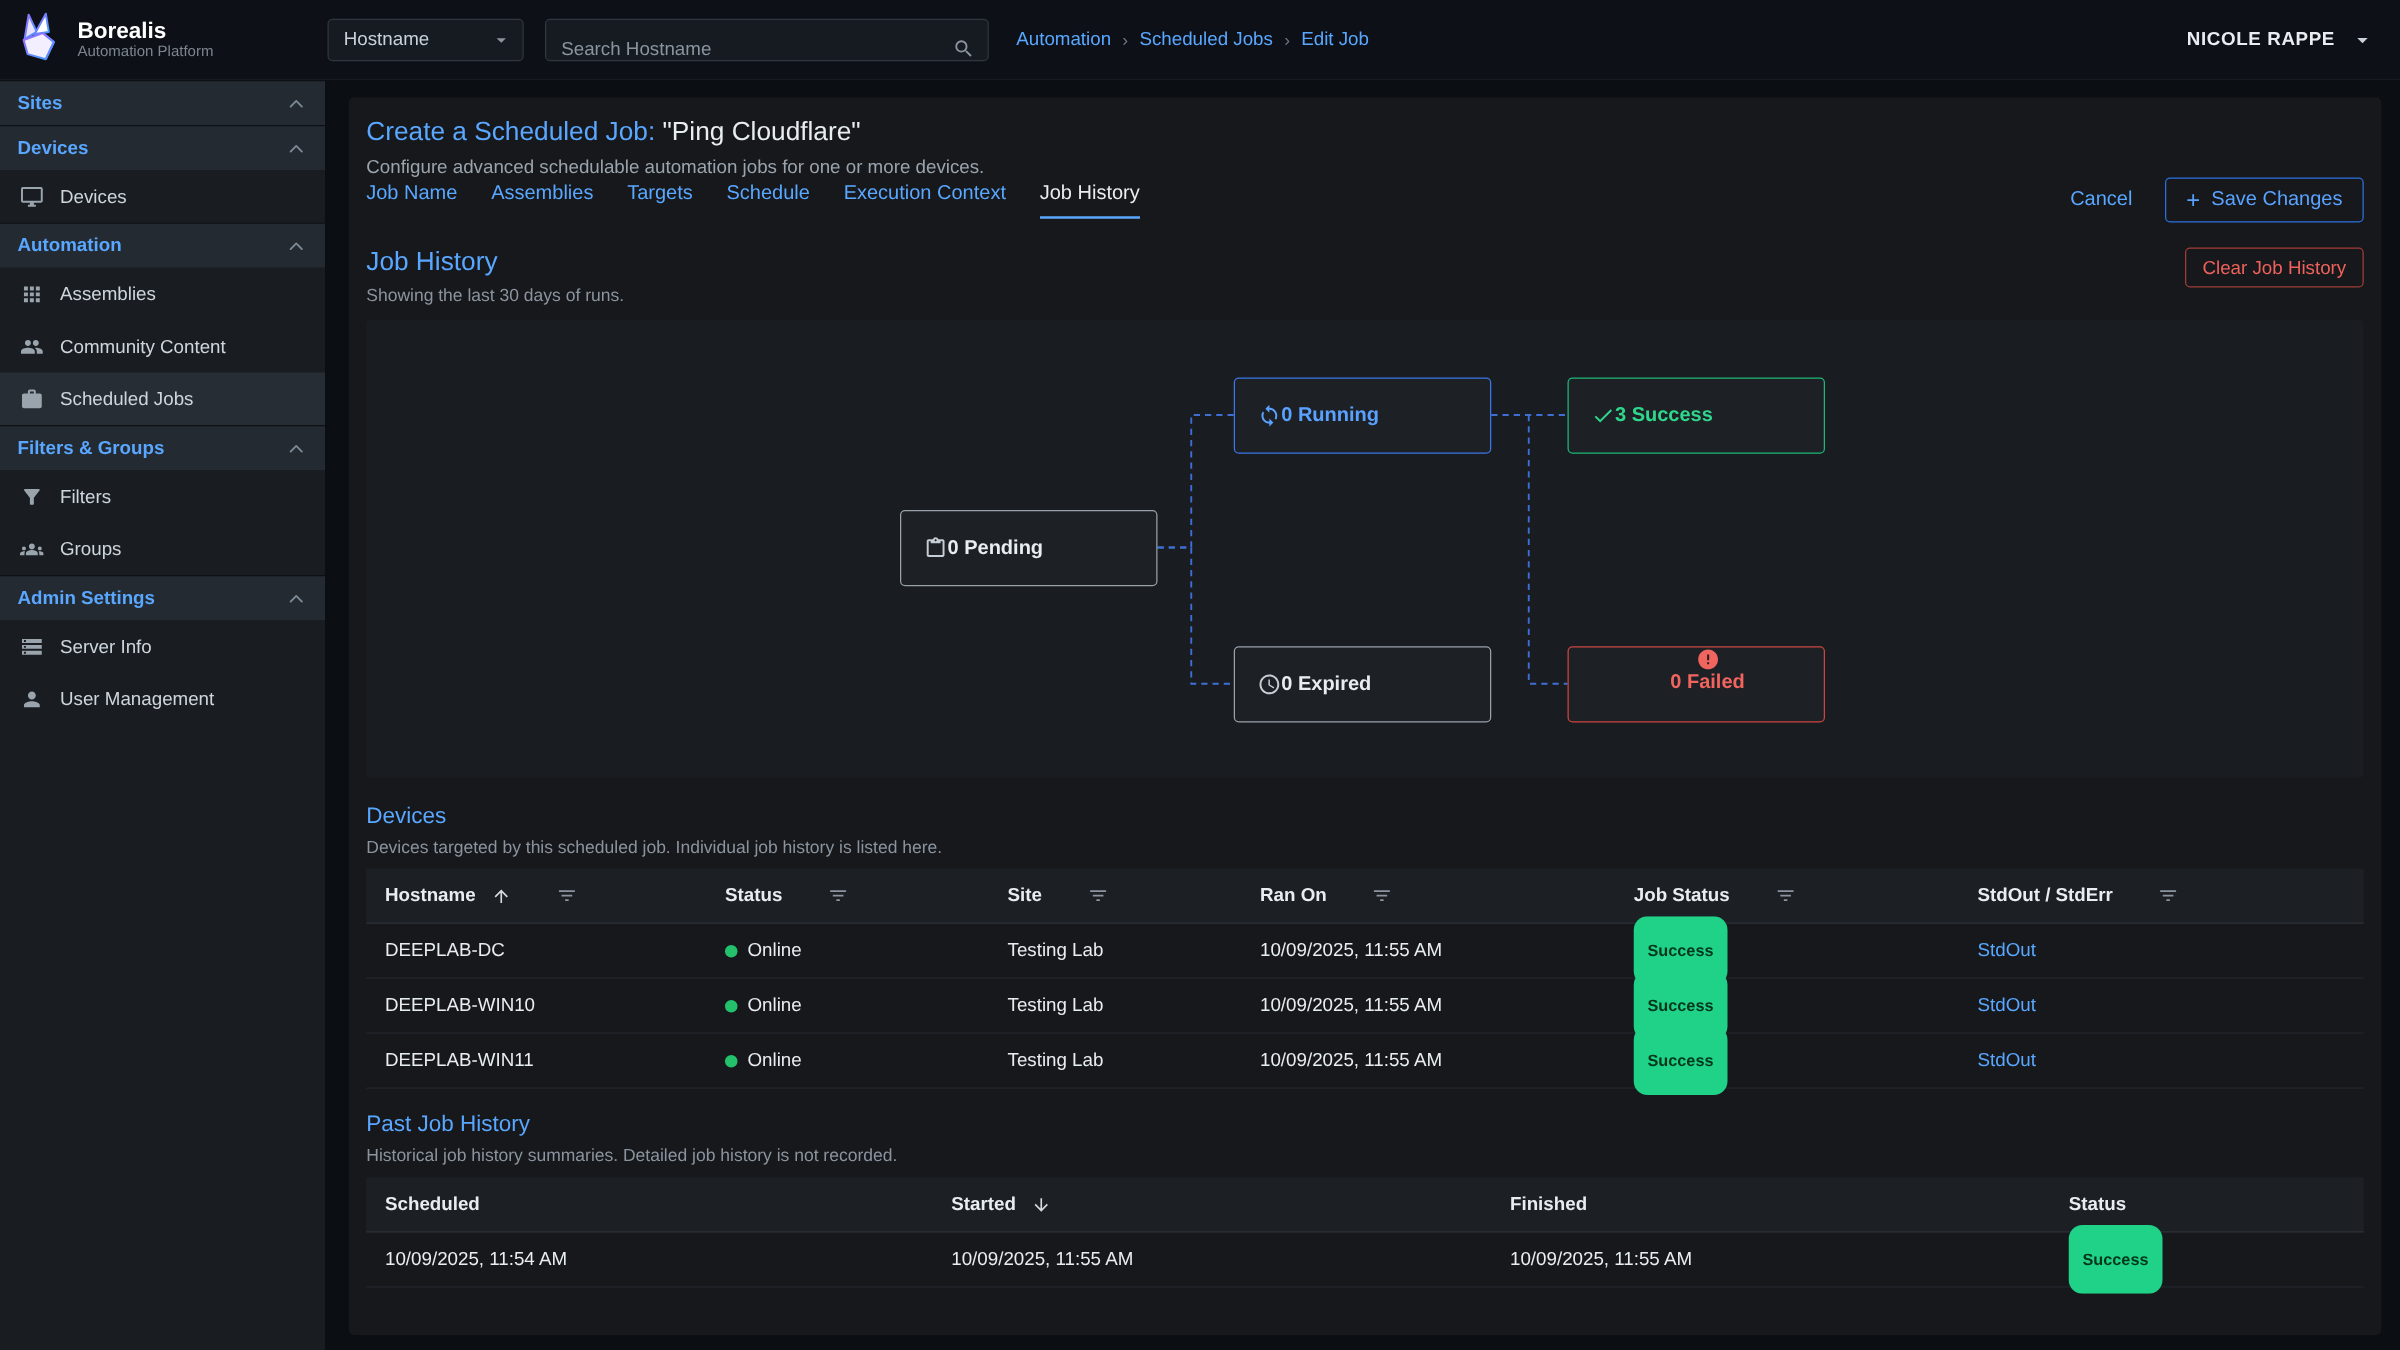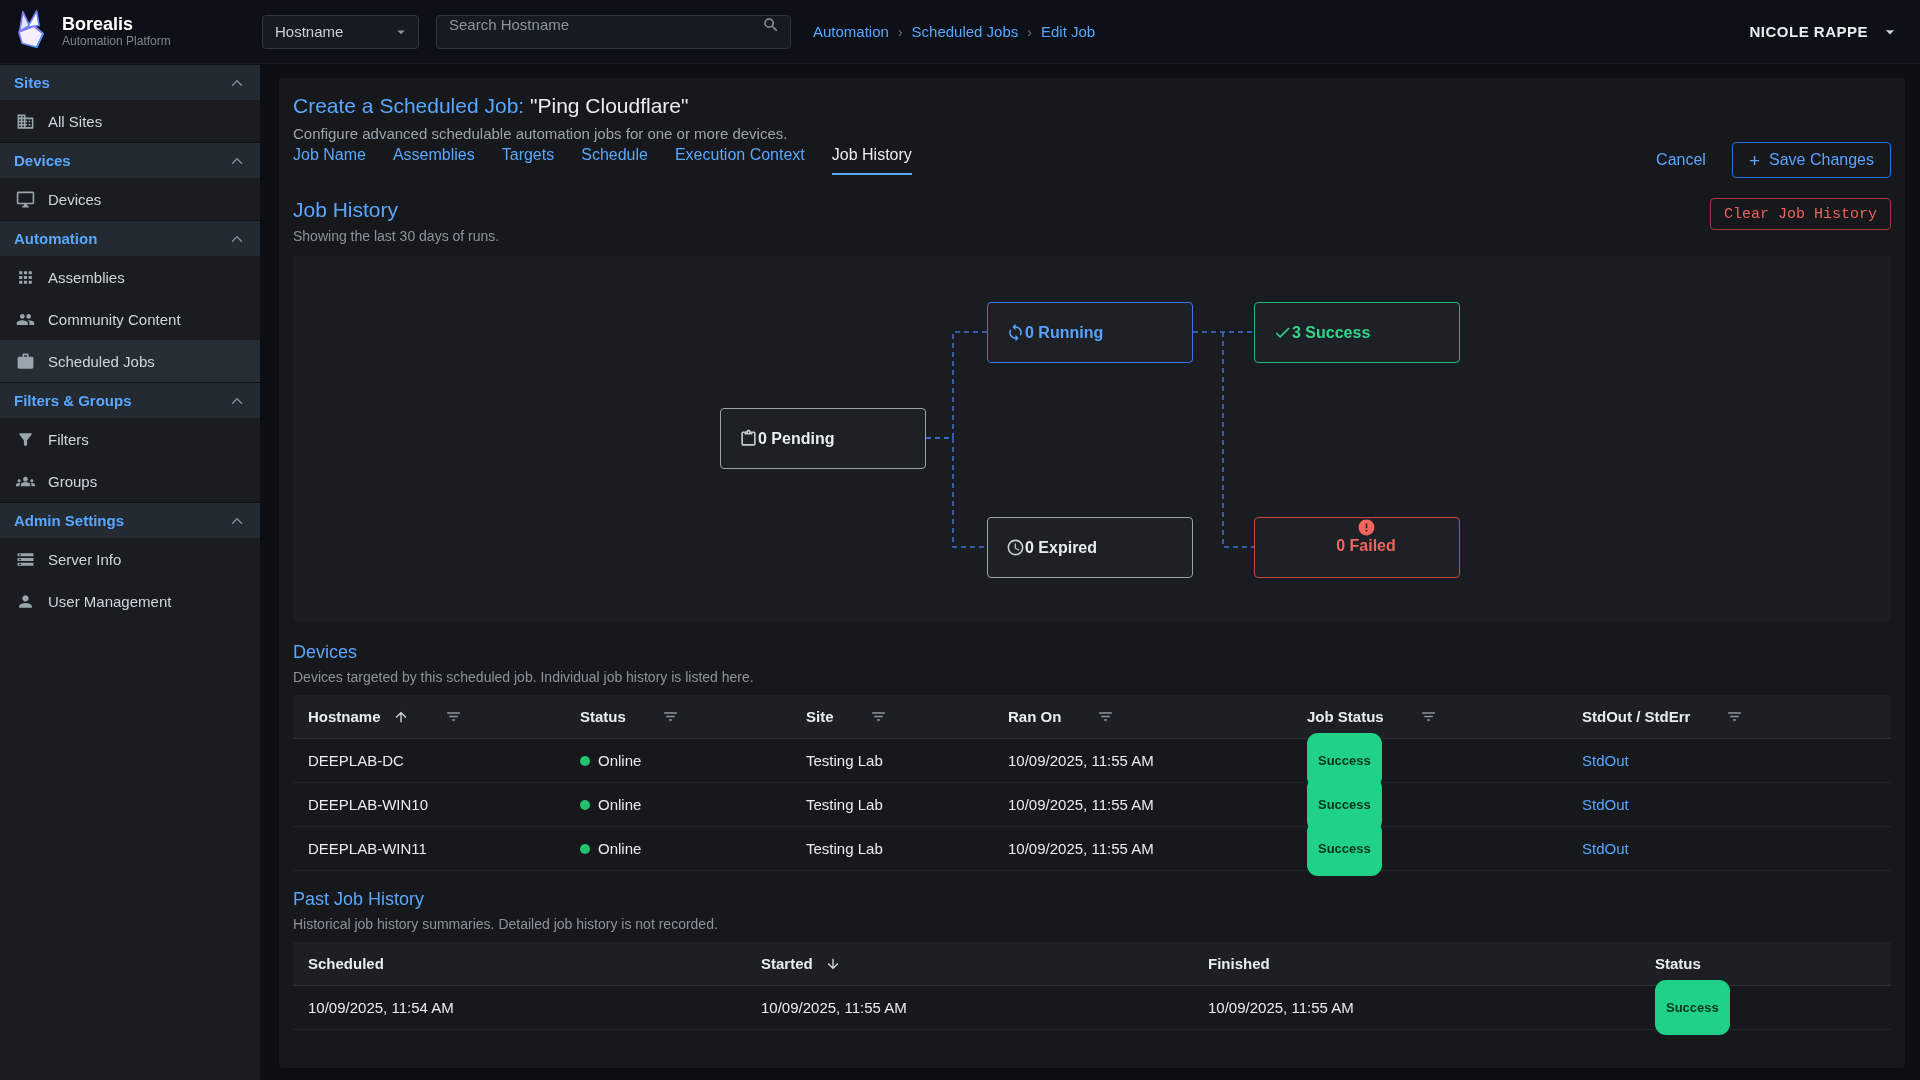--- a/index.html
+++ b/index.html
@@ -28,21 +28,21 @@
     width: 157px; height: 34px; margin-left: 2px;
     background: #161b22; border: 1px solid #30363d; border-radius: 4px;
     display: flex; align-items: center; justify-content: space-between;
     padding: 0 8px 0 12px; font-size: 15px; color: #c9d1d9; cursor: pointer;
   }
   .host-select .caret { color: #8b949e; }
 
   .searchbox {
     width: 355px; height: 34px; margin-left: 17px;
     background: #161b22; border: 1px solid #30363d; border-radius: 4px;
-    display: flex; align-items: flex-start; padding: 0 10px 0 12px;
+    display: flex; align-items: flex-end; padding: 0 10px 0 12px;
   }
   .searchbox input {
     flex: 1; background: transparent; border: none; outline: none;
     color: #c9d1d9; font-size: 15px; font-family: inherit;
   }
   .searchbox input::placeholder { color: #8b949e; }
   .searchbox .search-ic { color: #8b949e; }
 
   .breadcrumb { margin-left: 22px; display: flex; align-items: center; gap: 9px; font-size: 15px; }
   .crumb { color: #59a7ff; cursor: pointer; }
@@ -96,21 +96,21 @@
   }
   .save-btn .plus { font-size: 19px; line-height: 1; }
 
   .section-headrow { display: flex; align-items: flex-start; margin-top: 20px; }
   .jh-heading { color: #59a7ff; font-size: 21px; font-weight: 500; }
   .section-heading { color: #59a7ff; font-size: 18px; font-weight: 500; }
   .section-sub { color: #8b949e; font-size: 14px; margin-top: 6px; }
   .clear-btn {
     margin-left: auto; height: 32px; padding: 4px 13px;
     background: transparent; border: 1px solid #a03c37; border-radius: 4px;
-    color: #ef625b; font-size: 15px; font-family: Liberation Mono, monospace; cursor: pointer;
+    color: #ef625b; font-size: 15px; font-family: Liberation Sans, sans-serif; cursor: pointer;
   }
 
   
   .diagram { position: relative; margin-top: 12px; height: 366px; background: #191c21; border-radius: 3px; }
   .diagram svg.wires { position: absolute; left: 0; top: 0; }
   .node {
     position: absolute; width: 206px; height: 61px;
     background: #1d2126; border-radius: 4px;
     display: flex; align-items: center; padding-left: 18px;
     font-size: 16px; font-weight: 600; cursor: pointer;
@@ -272,26 +272,20 @@
   <div class="bodyrow">
 
     <aside class="sidebar">
 
       <div class="side-section-header">
         <span>Sites</span>
         <svg class="ic chev" width="18" height="18">
             <use href="#i-chevron-up"></use>
           </svg>
       </div>
-      <div class="side-item">
-        <svg class="ic item-ic" width="19" height="19">
-            <use href="#i-building"></use>
-          </svg>
-        <span>All Sites</span>
-      </div>
 
       <div class="side-section-header">
         <span>Devices</span>
         <svg class="ic chev" width="18" height="18">
             <use href="#i-chevron-up"></use>
           </svg>
       </div>
       <div class="side-item">
         <svg class="ic item-ic" width="19" height="19">
             <use href="#i-monitor"></use>

